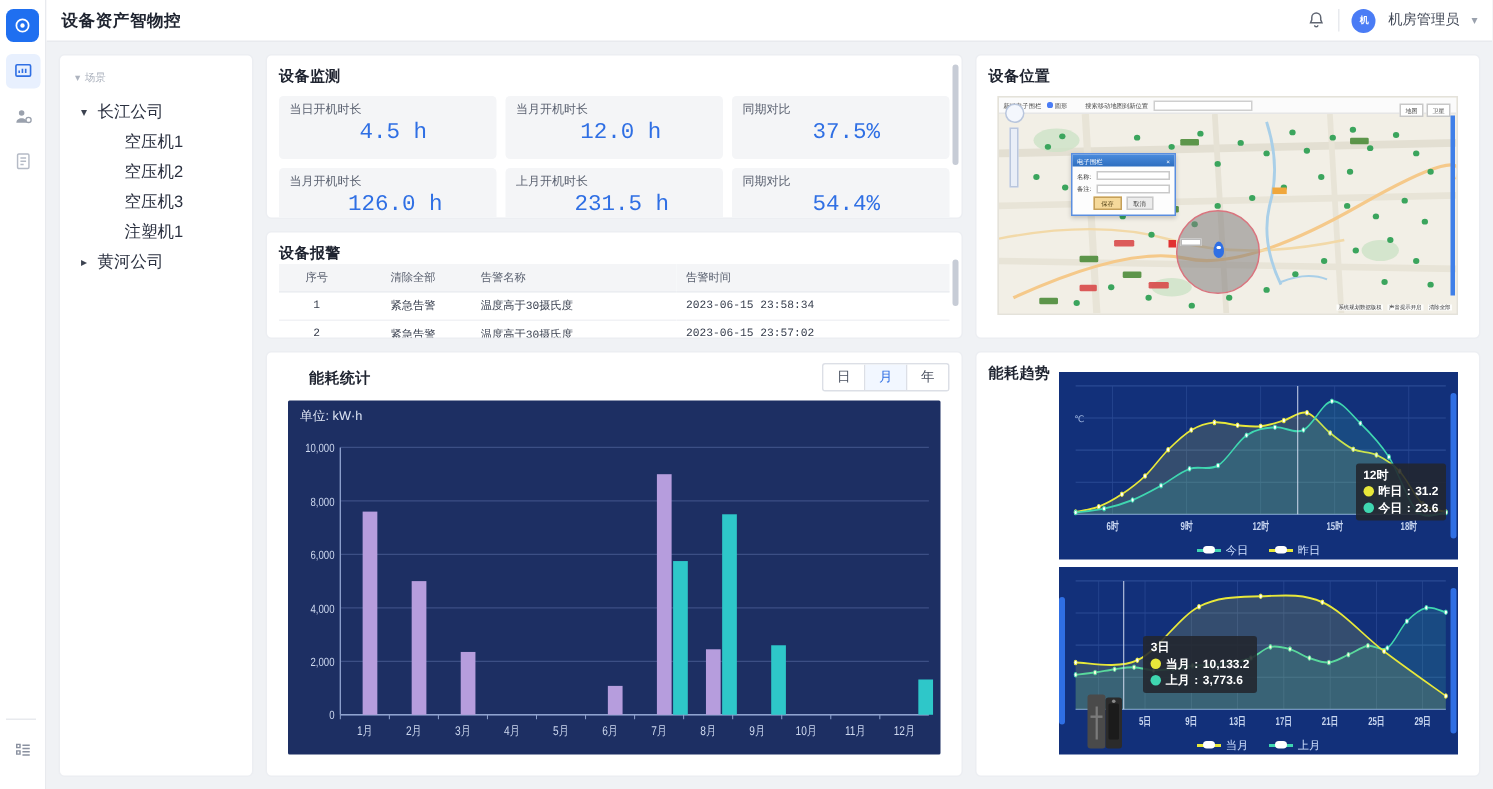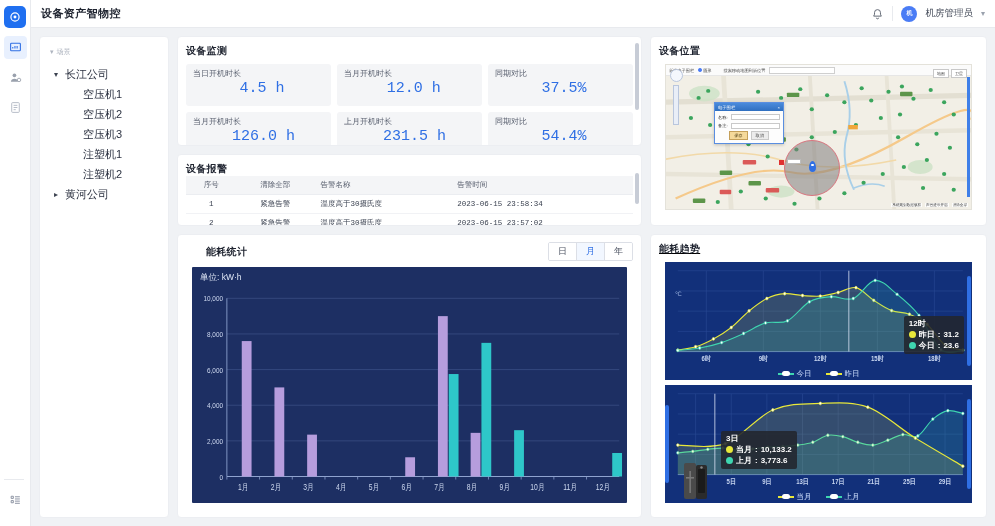--- a/index.html
+++ b/index.html
@@ -219,21 +219,21 @@
   .seg div.on { color: #2f6fe4; background: #f2f7ff; }
   .chart-dark {
     margin: 6px 6px 7px 6px; flex: 1; background: #1d2f63;
     position: relative; overflow: hidden; border-radius: 1px;
   }
   .unit-label {
     position: absolute; left: 8px; top: 5px; font-size: 8.5px; color: #dfe6f5;
   }
 
   
-  .trend-card { grid-column: 3; grid-row: 2; display: flex; flex-direction: column; text-decoration: underline; }
+  .trend-card { grid-column: 3; grid-row: 2; display: flex; flex-direction: row; }
   .trend-charts { flex: 1; display: flex; flex-direction: column; gap: 5px; margin: 6px 6px 7px 6px; }
   .trend-box { flex: 1; background: #12307a; position: relative; overflow: hidden; }
 
   .tooltip-dark {
     position: absolute; background: rgba(34,38,45,.88); border-radius: 2px;
     padding: 2px 5px 3px 5px; z-index: 9;
   }
   .tt-title { font-size: 8px; color: #fff; font-weight: 700; }
   .tt-row { display: flex; align-items: center; gap: 3px; font-size: 8px; color: #fff; font-weight: 700; }
   .tt-dot { width: 7px; height: 7px; border-radius: 50%; display: inline-block; }
@@ -340,24 +340,20 @@
               <span class="arrow"></span>
               <span>空压机2</span>
             </div>
             <div class="tree-node lvl2">
               <span class="arrow"></span>
               <span>空压机3</span>
             </div>
             <div class="tree-node lvl2">
               <span class="arrow"></span>
               <span>注塑机1</span>
-            </div>
-            <div class="tree-node lvl2">
-              <span class="arrow"></span>
-              <span>注塑机2</span>
             </div>
             <div class="tree-node lvl1">
               <span class="arrow">▸</span>
               <span>黄河公司</span>
             </div>
           </div>
       </div>
 
       <div class="col2-top">
         <div class="card mon-box card-pad">

